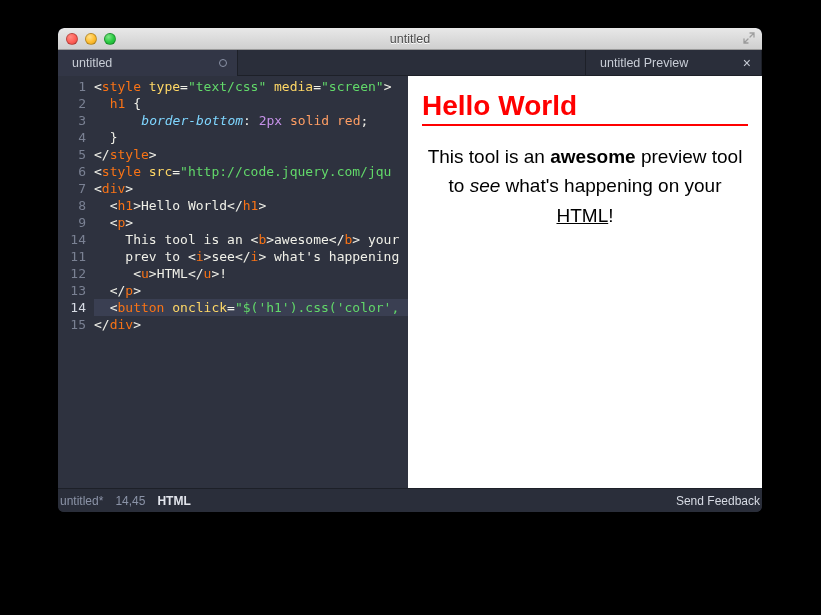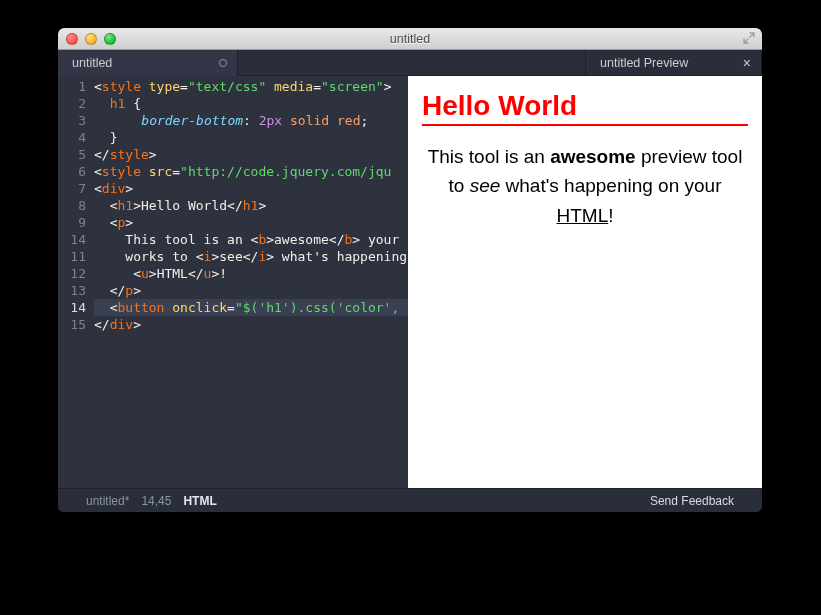--- a/index.html
+++ b/index.html
@@ -59,21 +59,21 @@
   .preview p b { font-weight: bold; }
   .preview p i { font-style: italic; }
   .preview p u { text-decoration: underline; }
   .preview button {
     font-size: 11px; padding: 2px 8px; background: linear-gradient(#fff,#efefef);
     border: 1px solid #9c9c9c; border-radius: 4px; color: #222;
   }
 
   .statusbar {
     height: 24px; background: #2a2e3a; border-top: 1px solid #1d2028;
-    display: flex; align-items: center; font-size: 12px; color: #8b93a7; padding: 0 28px;
+    display: flex; align-items: center; font-size: 12px; color: #8b93a7; padding: 0 2px;
   }
   .statusbar .sleft { display: flex; gap: 12px; align-items: center; }
   .statusbar .sleft .lang strong { color: #e2e5ec; font-weight: 600; }
   .statusbar .feedback { margin-left: auto; color: #d7dbe4; }
 </style>
 </head>
 <body>
 
 <div class="window">
 
@@ -130,21 +130,21 @@
           <div class="line"><span class="tok-ang">&lt;</span><span class="tok-tag">style</span><span class="tok-text"> </span><span class="tok-attr">type</span><span class="tok-ang">=</span><span class="tok-str">"text/css"</span><span class="tok-text"> </span><span class="tok-attr">media</span><span class="tok-ang">=</span><span class="tok-str">"screen"</span><span class="tok-ang">&gt;</span></div>
           <div class="line"><span class="tok-text">  </span><span class="tok-tag">h1</span><span class="tok-text"> {</span></div>
           <div class="line"><span class="tok-text">    </span><span class="tok-prop">border-bottom</span><span class="tok-text">: </span><span class="tok-num">2px</span><span class="tok-text"> </span><span class="tok-key">solid</span><span class="tok-text"> </span><span class="tok-key">red</span><span class="tok-text">;</span></div>
           <div class="line"><span class="tok-text">  }</span></div>
           <div class="line"><span class="tok-ang">&lt;/</span><span class="tok-tag">style</span><span class="tok-ang">&gt;</span></div>
           <div class="line"><span class="tok-ang">&lt;</span><span class="tok-tag">style</span><span class="tok-text"> </span><span class="tok-attr">src</span><span class="tok-ang">=</span><span class="tok-str">"http://code.jquery.com/jqu</span></div>
           <div class="line"><span class="tok-ang">&lt;</span><span class="tok-tag">div</span><span class="tok-ang">&gt;</span></div>
           <div class="line"><span class="tok-text">  </span><span class="tok-ang">&lt;</span><span class="tok-tag">h1</span><span class="tok-ang">&gt;</span><span class="tok-text">Hello World</span><span class="tok-ang">&lt;/</span><span class="tok-tag">h1</span><span class="tok-ang">&gt;</span></div>
           <div class="line"><span class="tok-text">  </span><span class="tok-ang">&lt;</span><span class="tok-tag">p</span><span class="tok-ang">&gt;</span></div>
           <div class="line"><span class="tok-text">    This tool is an </span><span class="tok-ang">&lt;</span><span class="tok-tag">b</span><span class="tok-ang">&gt;</span><span class="tok-text">awesome</span><span class="tok-ang">&lt;/</span><span class="tok-tag">b</span><span class="tok-ang">&gt;</span><span class="tok-text"> your</span></div>
-          <div class="line"><span class="tok-text">    works to </span><span class="tok-ang">&lt;</span><span class="tok-tag">i</span><span class="tok-ang">&gt;</span><span class="tok-text">see</span><span class="tok-ang">&lt;/</span><span class="tok-tag">i</span><span class="tok-ang">&gt;</span><span class="tok-text"> what's happening</span></div>
+          <div class="line"><span class="tok-text">    prev to </span><span class="tok-ang">&lt;</span><span class="tok-tag">i</span><span class="tok-ang">&gt;</span><span class="tok-text">see</span><span class="tok-ang">&lt;/</span><span class="tok-tag">i</span><span class="tok-ang">&gt;</span><span class="tok-text"> what's happening</span></div>
           <div class="line"><span class="tok-text">     </span><span class="tok-ang">&lt;</span><span class="tok-tag">u</span><span class="tok-ang">&gt;</span><span class="tok-text">HTML</span><span class="tok-ang">&lt;/</span><span class="tok-tag">u</span><span class="tok-ang">&gt;</span><span class="tok-text">!</span></div>
           <div class="line"><span class="tok-text">  </span><span class="tok-ang">&lt;/</span><span class="tok-tag">p</span><span class="tok-ang">&gt;</span></div>
           <div class="line current"><span class="tok-text">  </span><span class="tok-ang">&lt;</span><span class="tok-tag">button</span><span class="tok-text"> </span><span class="tok-attr">onclick</span><span class="tok-ang">=</span><span class="tok-str">"$('h1').css('color',</span></div>
           <div class="line"><span class="tok-ang">&lt;/</span><span class="tok-tag">div</span><span class="tok-ang">&gt;</span></div>
         </div>
     </div>
 
     <div class="preview">
       <h1>Hello World</h1>
       <p>

